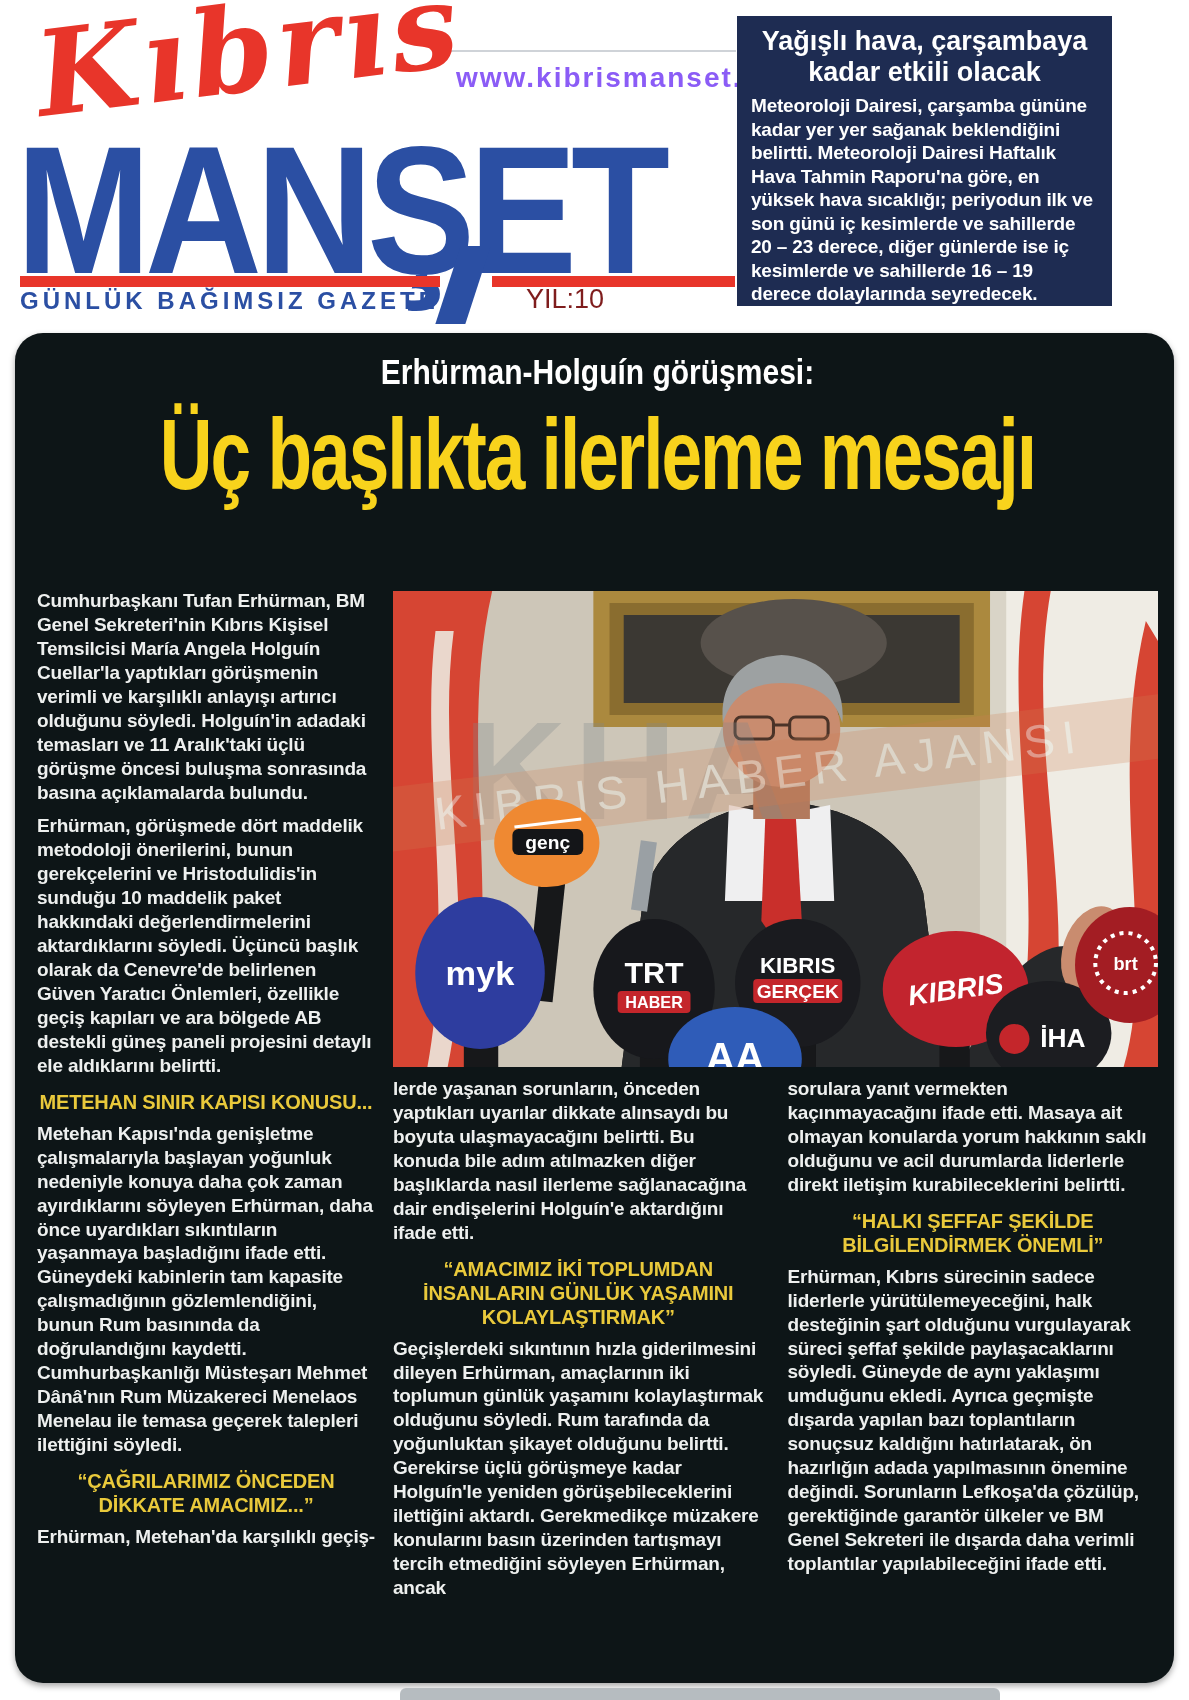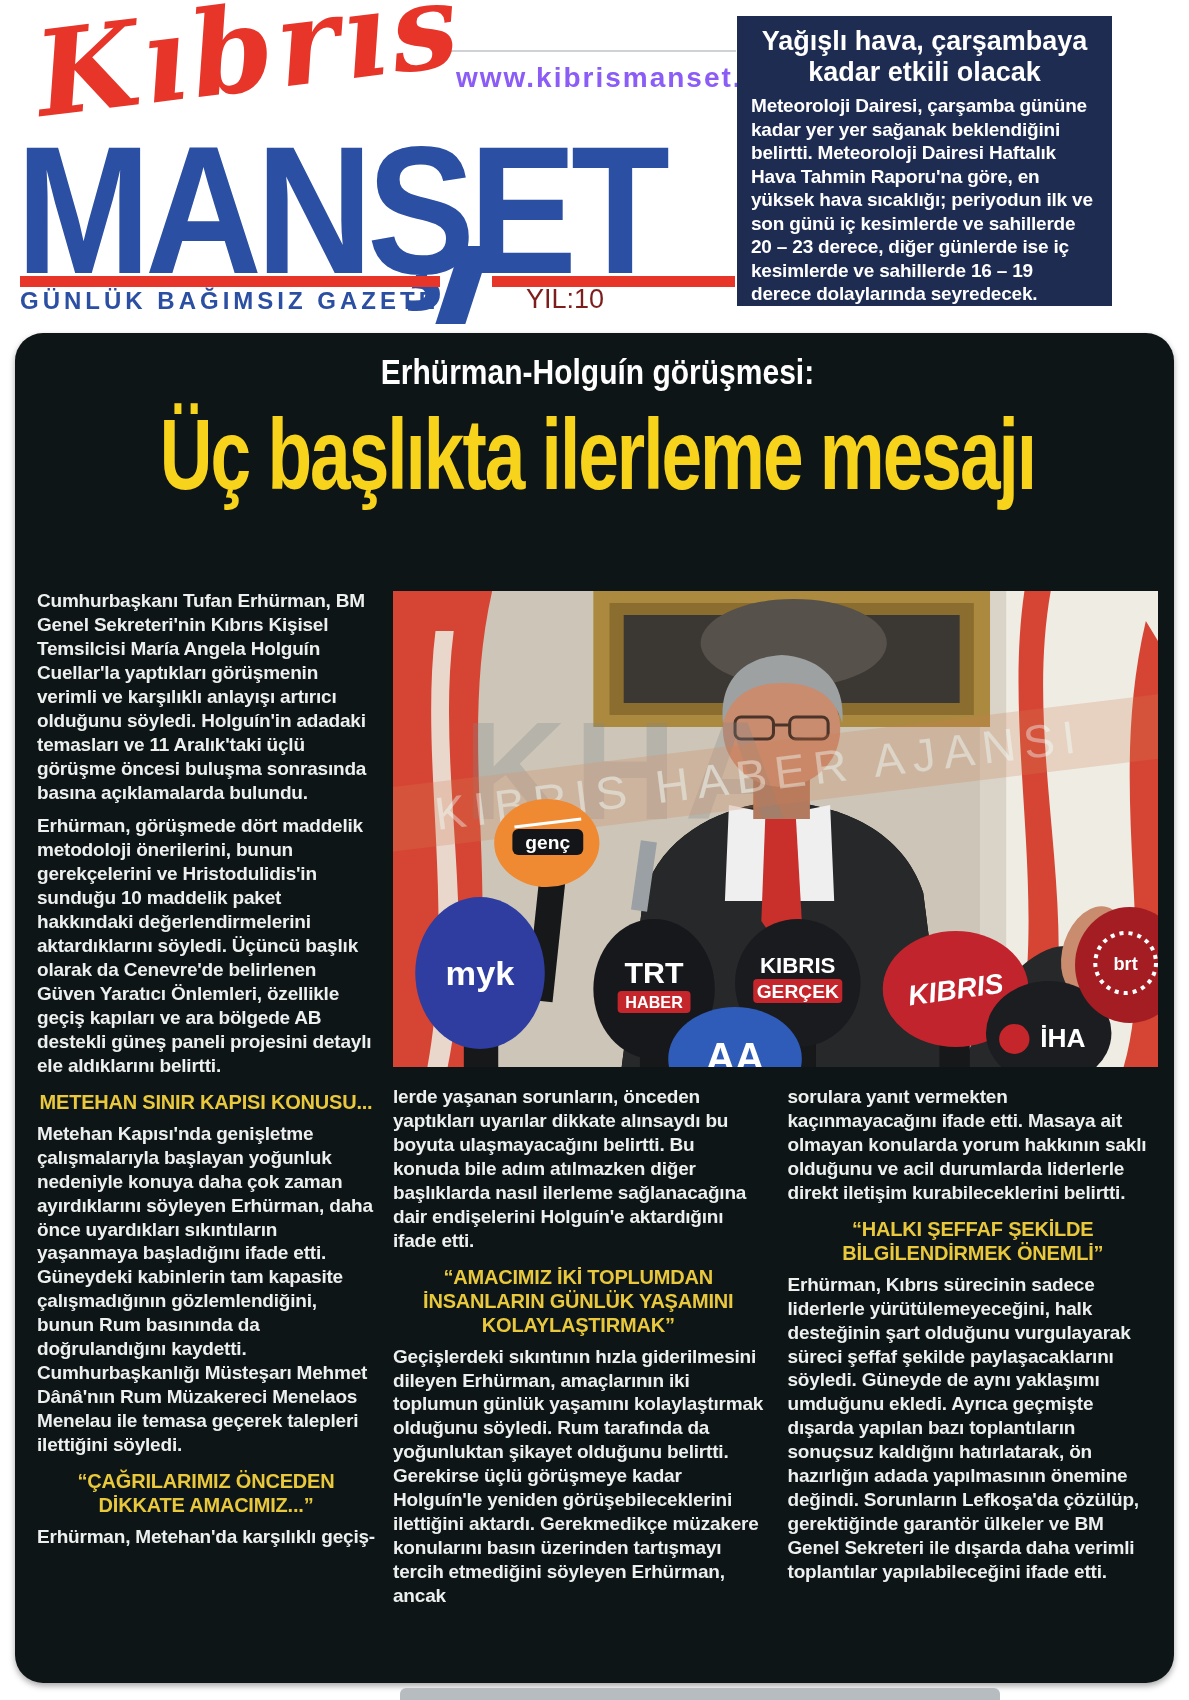--- a/index.html
+++ b/index.html
@@ -41,21 +41,21 @@
     box-shadow:0 3px 6px rgba(0,0,0,0.35);}
   .kicker{text-align:center;font-size:30px;font-weight:800;color:#ffffff;transform:scaleY(1.15);
     transform-origin:top center;margin-top:6px;}
   .headline{text-align:center;font-size:73px;font-weight:800;color:#f8d31c;letter-spacing:-2px;
     line-height:1;transform:scaleY(1.38);transform-origin:top center;margin-top:16px;height:132px;}
   .cols{display:flex;gap:18px;margin-top:14px;}
   .col-left{flex:0 0 338px;margin-top:40px;}
   .right-wrap{flex:1;min-width:0;}
   .photo{position:relative;width:100%;height:476px;margin-top:42px;overflow:hidden;background:#a21caf;}
   .photo svg{display:block;width:100%;height:100%;}
-  .subcols{display:flex;gap:24px;margin-top:18px;}
+  .subcols{display:flex;gap:24px;margin-top:10px;}
   .subcols .col{flex:1;min-width:0;}
   .story p{margin:0 0 10px 0;font-size:19px;font-weight:700;line-height:1.26;letter-spacing:-0.2px;}
   .yellow-head{color:#e9c93b;font-size:20px;font-weight:800;text-align:center;line-height:1.2;
     margin:12px 0 8px 0;letter-spacing:-0.2px;}
   .first-para{margin-top:4px;}
 
   
   .bottom-bar{position:absolute;left:400px;top:1688px;width:600px;height:12px;background:#b6bcc0;
     border-radius:6px 6px 0 0;}
 

